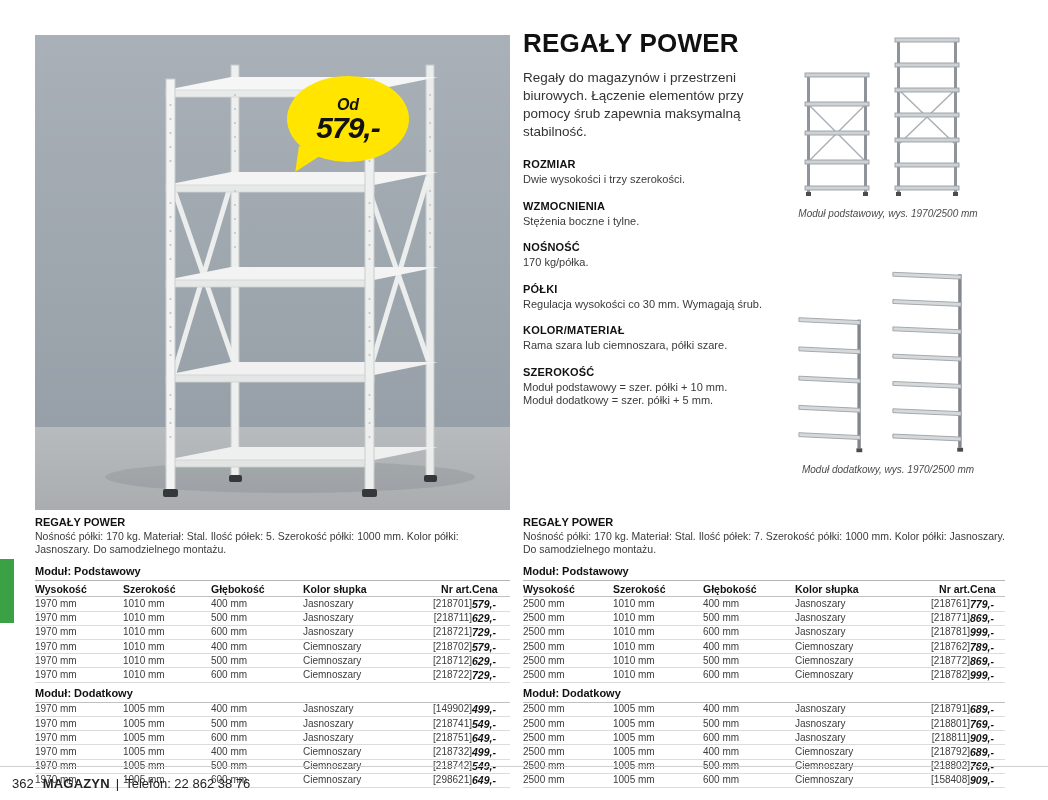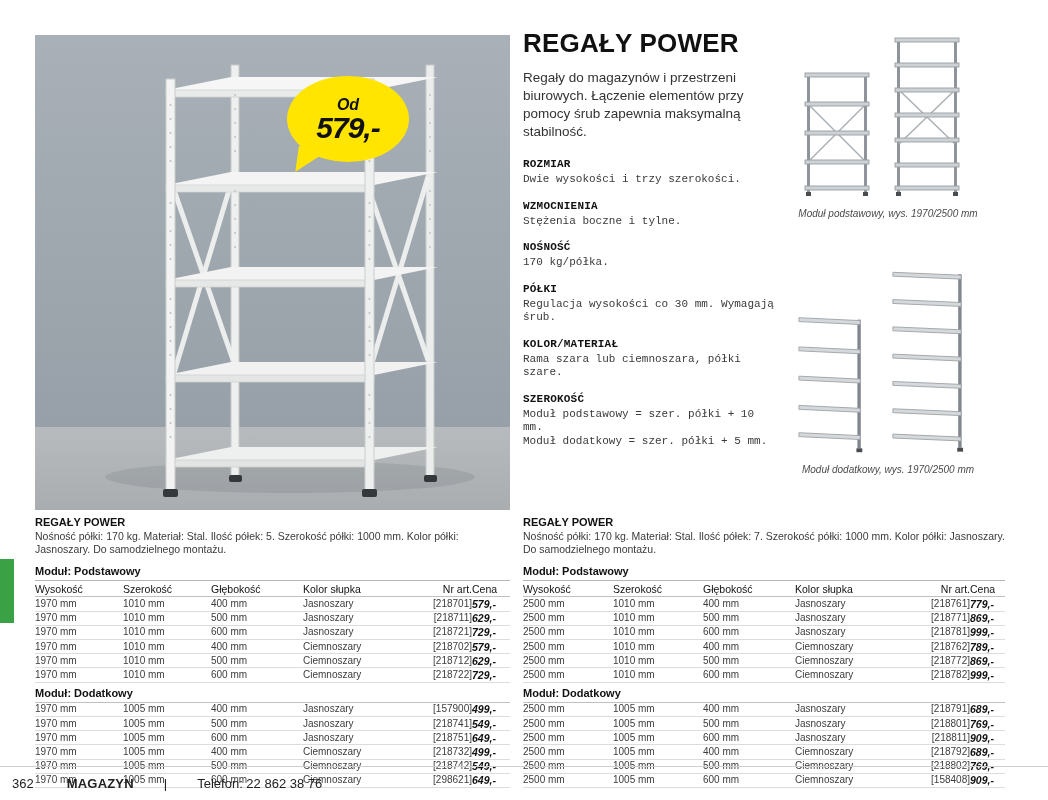--- a/index.html
+++ b/index.html
@@ -17,21 +17,21 @@
   .bubble-tail { position: absolute; left: 297px; top: 148px; width: 0; height: 0; z-index: 2;
             border-left: 30px solid #ffe500; border-bottom: 26px solid transparent;
             transform: rotate(8deg); }
   .bubble .od { font-size: 16px; font-weight: bold; font-style: italic; color: #111; line-height: 17px; }
   .bubble .price { font-size: 30px; font-weight: bold; font-style: italic; color: #111; line-height: 30px; letter-spacing: -1px; }
 
   
   .info-col { position: absolute; left: 523px; top: 28px; width: 252px; }
   .page-title { font-size: 26px; font-weight: bold; letter-spacing: 0.2px; color: #111; }
   .lead { margin-top: 10px; font-size: 13.5px; line-height: 18px; color: #333; }
-  .feature-list { margin-top: 17px; font-family: Liberation Mono, monospace; }
+  .feature-list { margin-top: 17px; }
   .feature { margin-bottom: 13px; }
   .feature-heading { font-size: 11px; font-weight: bold; color: #111; margin-bottom: 3px; letter-spacing: 0.2px; }
   .feature-text { font-size: 11px; line-height: 13.5px; color: #3a3a3a; }
 
   
   .thumbs { position: absolute; display: flex; align-items: flex-end; gap: 20px; }
   .thumbs-1 { left: 802px; top: 34px; width: 170px; height: 166px; }
   .thumbs-2 { left: 795px; top: 264px; width: 175px; height: 192px; }
   .thumb-caption { position: absolute; width: 240px; text-align: center; font-size: 10px;
                    font-style: italic; color: #4a4a4a; }
@@ -43,34 +43,34 @@
 
   
   .section { position: absolute; top: 516px; }
   .section-left  { left: 35px;  width: 475px; }
   .section-right { left: 523px; width: 482px; }
   .section-title { font-size: 11px; font-weight: bold; color: #111; }
   .section-desc  { font-size: 10.5px; line-height: 13px; color: #3a3a3a; margin-top: 2px; margin-bottom: 5px; }
 
   table.spec-table { width: 100%; border-collapse: collapse; table-layout: fixed; }
   .spec-table td, .spec-table th { font-size: 10px; line-height: 12.2px; padding: 0.5px 0; vertical-align: middle; }
-  .spec-table th { font-size: 10.5px; font-weight: normal; color: #111; text-align: left;
+  .spec-table th { font-size: 10.5px; font-weight: bold; color: #111; text-align: left;
                    border-top: 1px solid #b5b5b5; border-bottom: 1px solid #c0c0c0; padding: 1.5px 0; }
   .spec-table td { color: #3c3c3c; border-bottom: 1px solid #dcdcdc; }
   .spec-table .group-label { font-size: 11px; font-weight: bold; color: #111;
                    padding: 4px 0 3px 0; border-bottom: none; }
   .spec-table .group-row + tr.data-row td { border-top: 1px solid #c0c0c0; }
   .spec-table .c4, .spec-table th.c4 { text-align: right; }
   .spec-table .c5, .spec-table th.c5 { }
   .spec-table td.c5 { font-weight: bold; font-style: italic; font-size: 10.5px; color: #111; }
 
   
   .footer { position: absolute; left: 0; top: 766px; width: 1048px; height: 34px;
             border-top: 1px solid #cfcfcf; display: flex; align-items: center; padding-left: 12px; }
-  .footer { font-size: 13px; color: #222; gap: 24px; }
+  .footer { font-size: 13px; color: #222; }
   .footer .page-num { font-weight: normal; margin-right: 9px; }
   .footer .brand { font-weight: bold; margin-right: 6px; letter-spacing: 0.2px; }
   .footer .sep { margin-right: 6px; }
   .footer .phone { color: #222; }
 </style>
 </head>
 <body>
 
 <div class="photo">
   <svg width="475" height="475" viewBox="0 0 475 475">
@@ -375,21 +375,21 @@
           <td class="c5">729,-</td>
         </tr>
         <tr class="group-row">
           <td colspan="6" class="group-label">Moduł: Dodatkowy</td>
         </tr>
         <tr class="data-row">
           <td class="c0">1970 mm</td>
           <td class="c1">1005 mm</td>
           <td class="c2">400 mm</td>
           <td class="c3">Jasnoszary</td>
-          <td class="c4">[157900]</td>
+          <td class="c4">[149902]</td>
           <td class="c5">499,-</td>
         </tr>
         <tr class="data-row">
           <td class="c0">1970 mm</td>
           <td class="c1">1005 mm</td>
           <td class="c2">500 mm</td>
           <td class="c3">Jasnoszary</td>
           <td class="c4">[218741]</td>
           <td class="c5">549,-</td>
         </tr>

